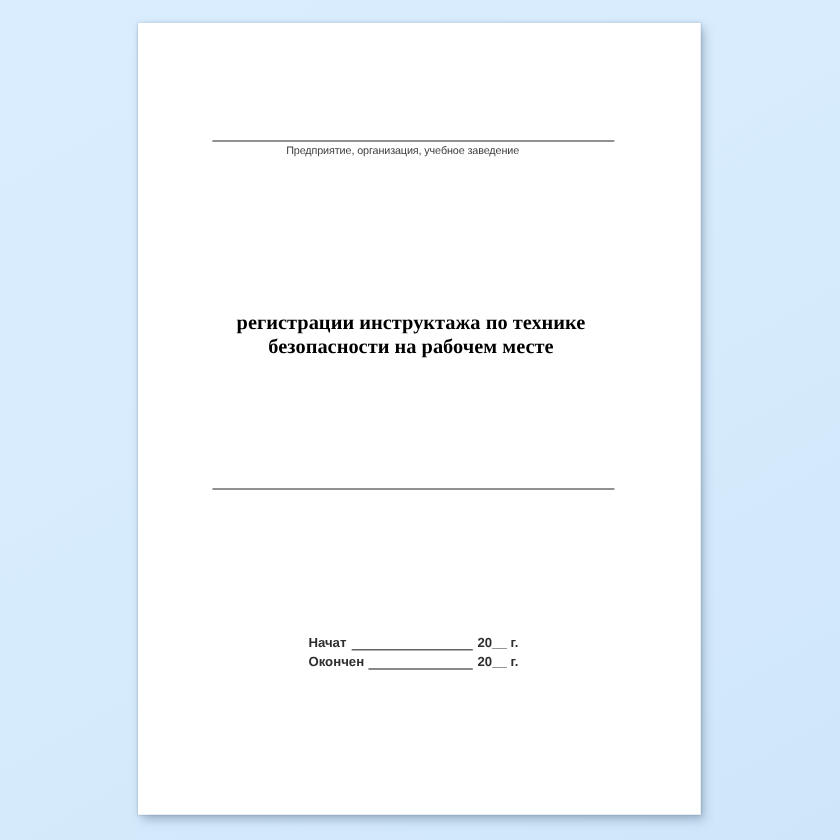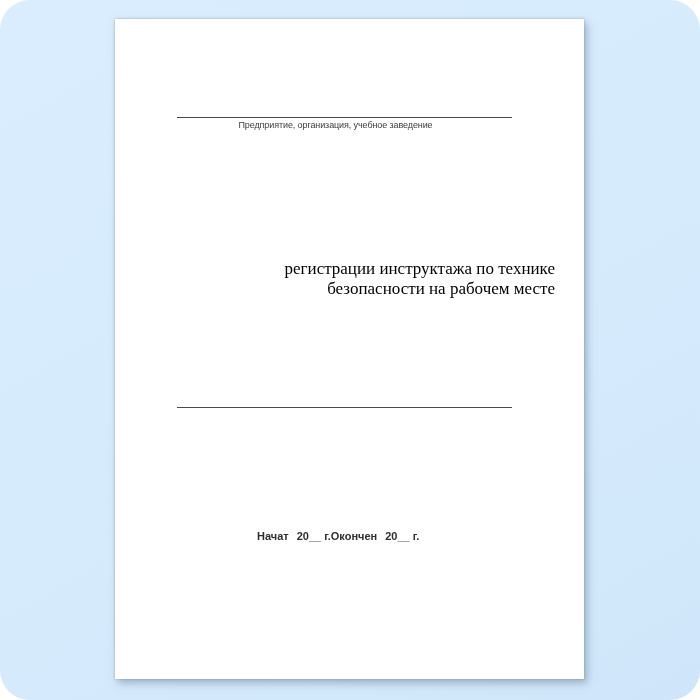--- a/index.html
+++ b/index.html
@@ -3,21 +3,20 @@
 <meta charset="utf-8">
 <style>
   html, body { margin: 0; padding: 0; }
   .canvas {
     position: relative;
     width: 700px;
     height: 700px;
     overflow: hidden;
     background: linear-gradient(150deg, #d9edfe 0%, #d6ebfc 55%, #cfe6fa 100%);
     font-family: "Liberation Sans", "DejaVu Sans", sans-serif;
-    border-radius: 30px;
   }
   .paper {
     position: absolute;
     left: 115px;
     top: 19px;
     width: 469px;
     height: 660px;
     background: var(--paper, #ffffff);
     box-shadow: 0 0 2px rgba(105,125,150,.55), 3px 4px 8px rgba(100,122,148,.5);
   }
@@ -47,34 +46,34 @@
     text-align: center;
     font-family: "Liberation Serif", "DejaVu Serif", serif;
     font-weight: bold;
     font-size: 20px;
     line-height: 26px;
     color: var(--title-text, #000000);
   }
   .subtitle {
     position: absolute;
     top: 240px; left: 15px; right: 29px;
-    text-align: right;
+    text-align: center;
     font-family: "Liberation Serif", "DejaVu Serif", serif;
-    font-weight: normal;
+    font-weight: bold;
     font-size: 17px;
     line-height: 20px;
     color: var(--title-text, #000000);
   }
   .dates {
     position: absolute;
     top: 508px;
     left: 142px;
     width: 175px;
     display: flex;
-    flex-direction: row;
+    flex-direction: column;
   }
   .date-row {
     display: flex;
     align-items: flex-end;
     height: 16px;
     font-size: 11px;
     font-weight: bold;
     line-height: 14px;
     color: #2e2e2e;
   }

